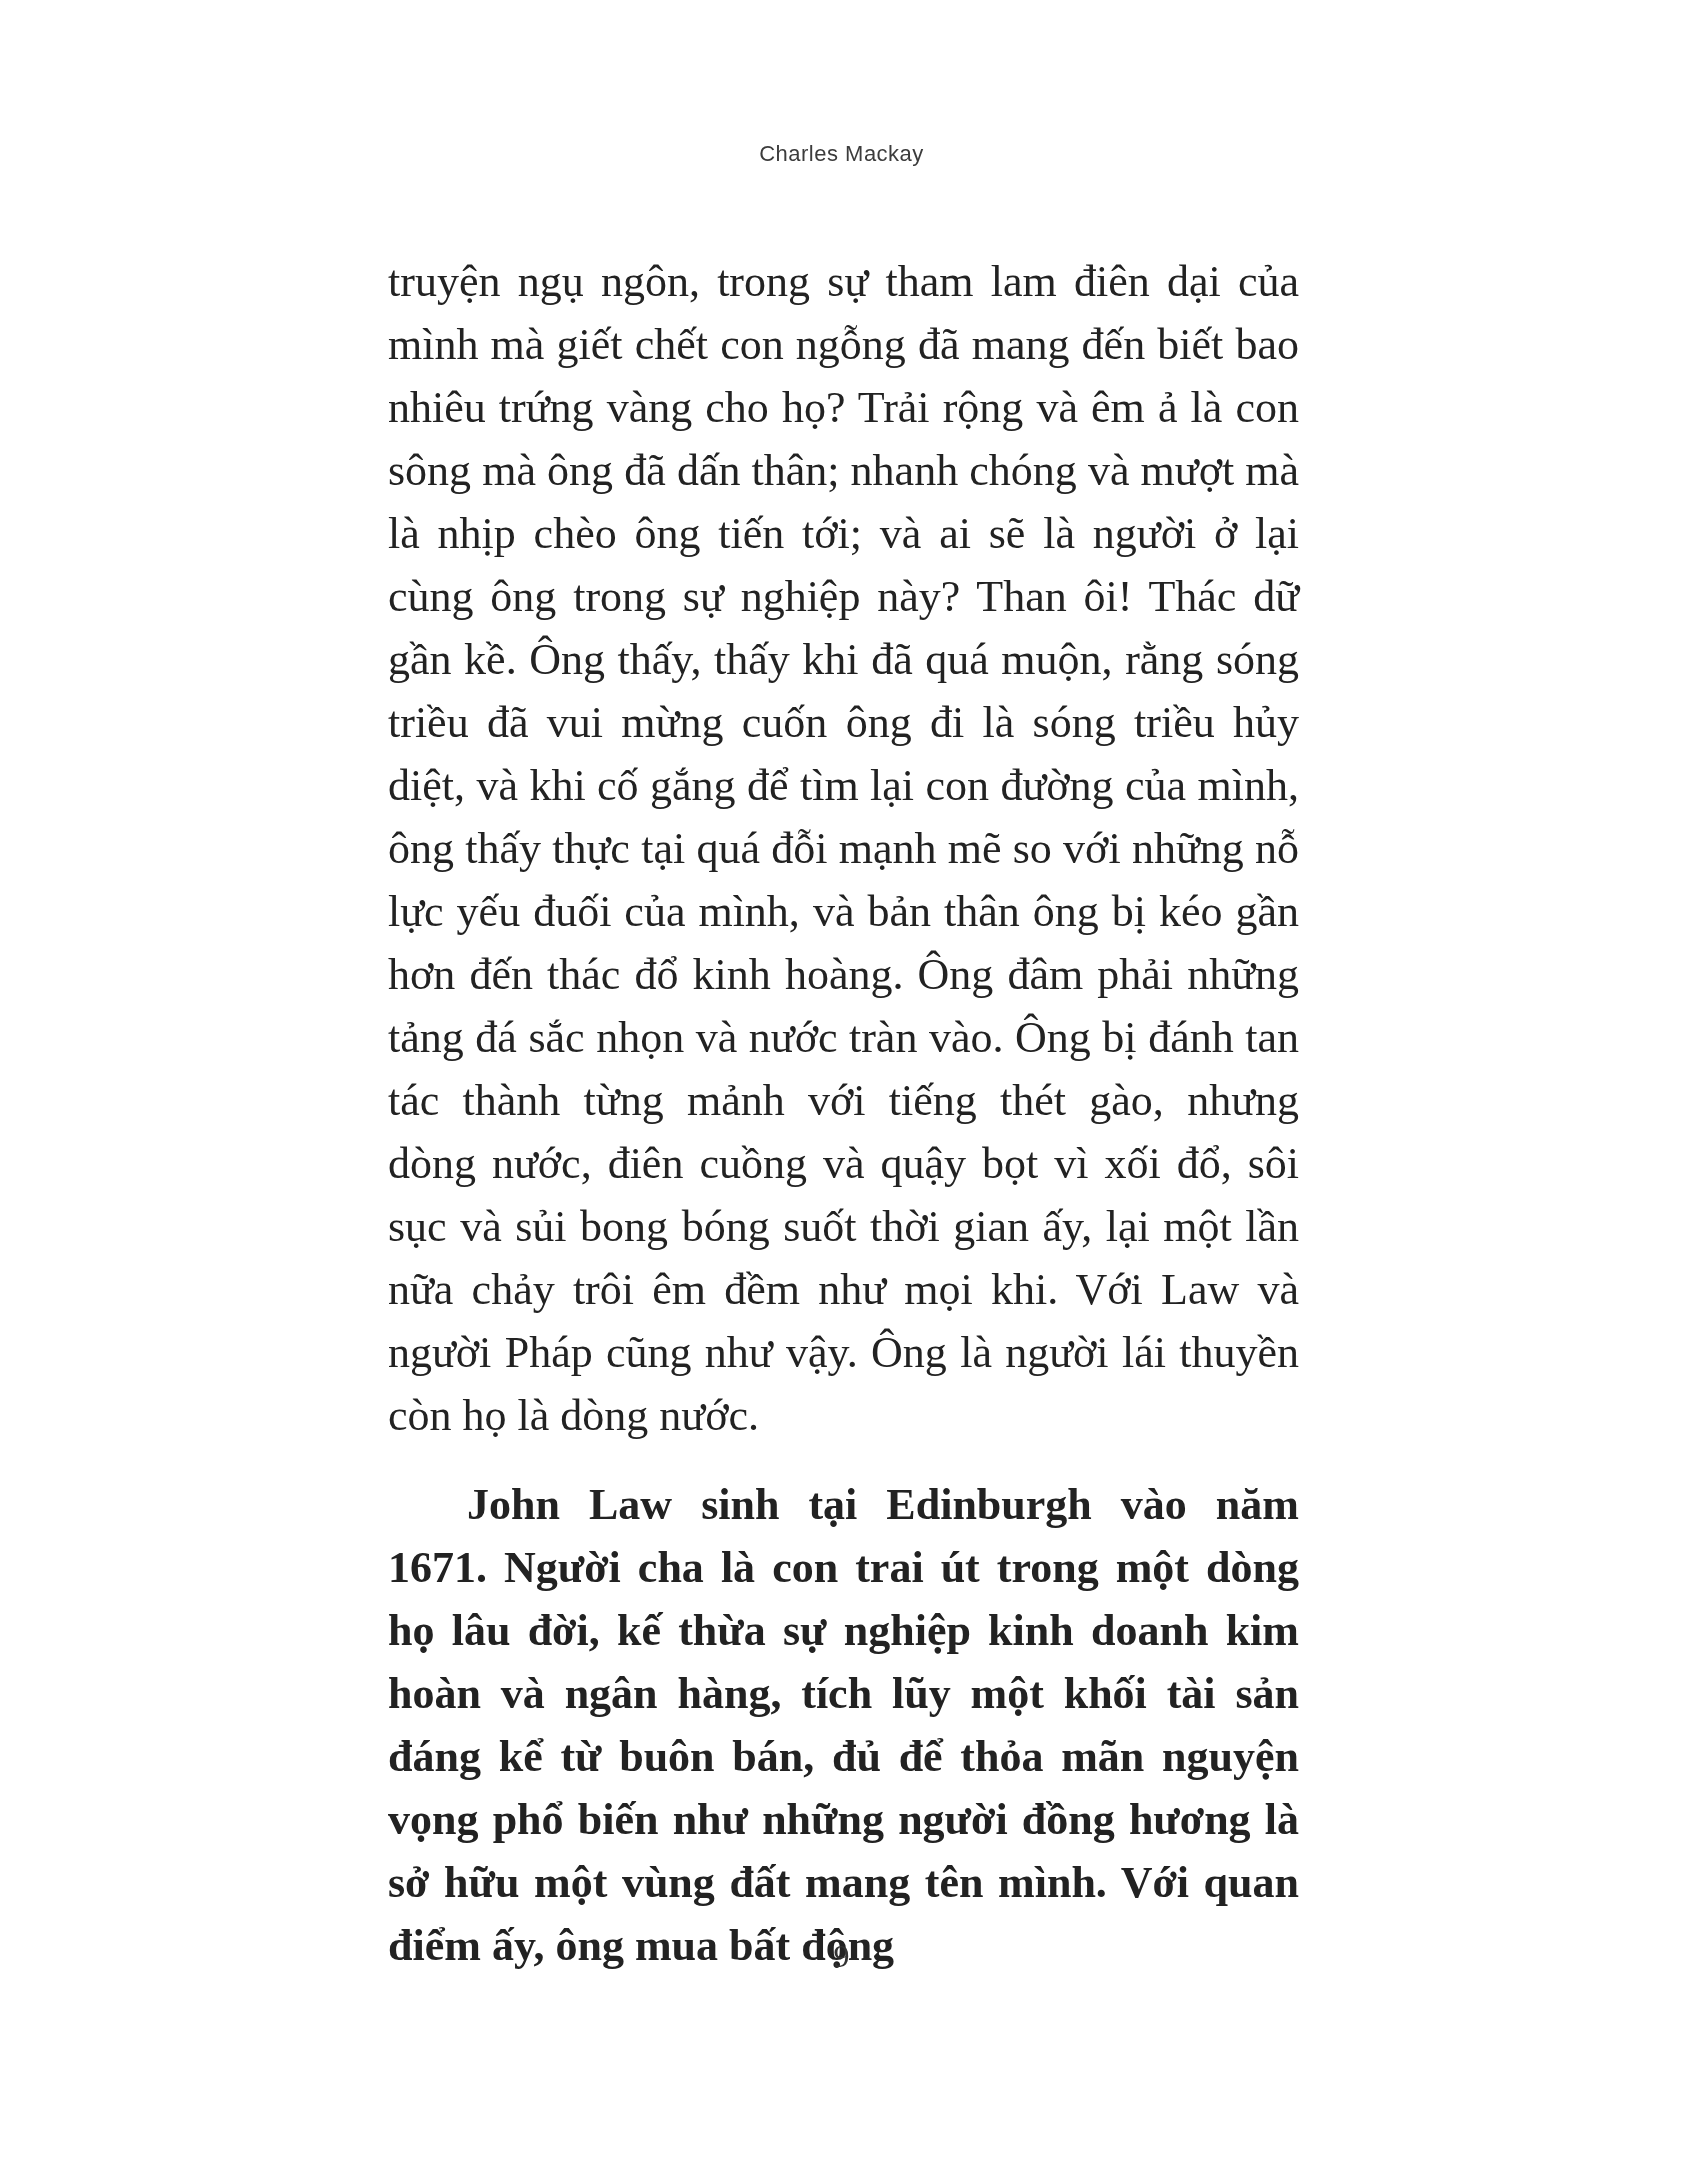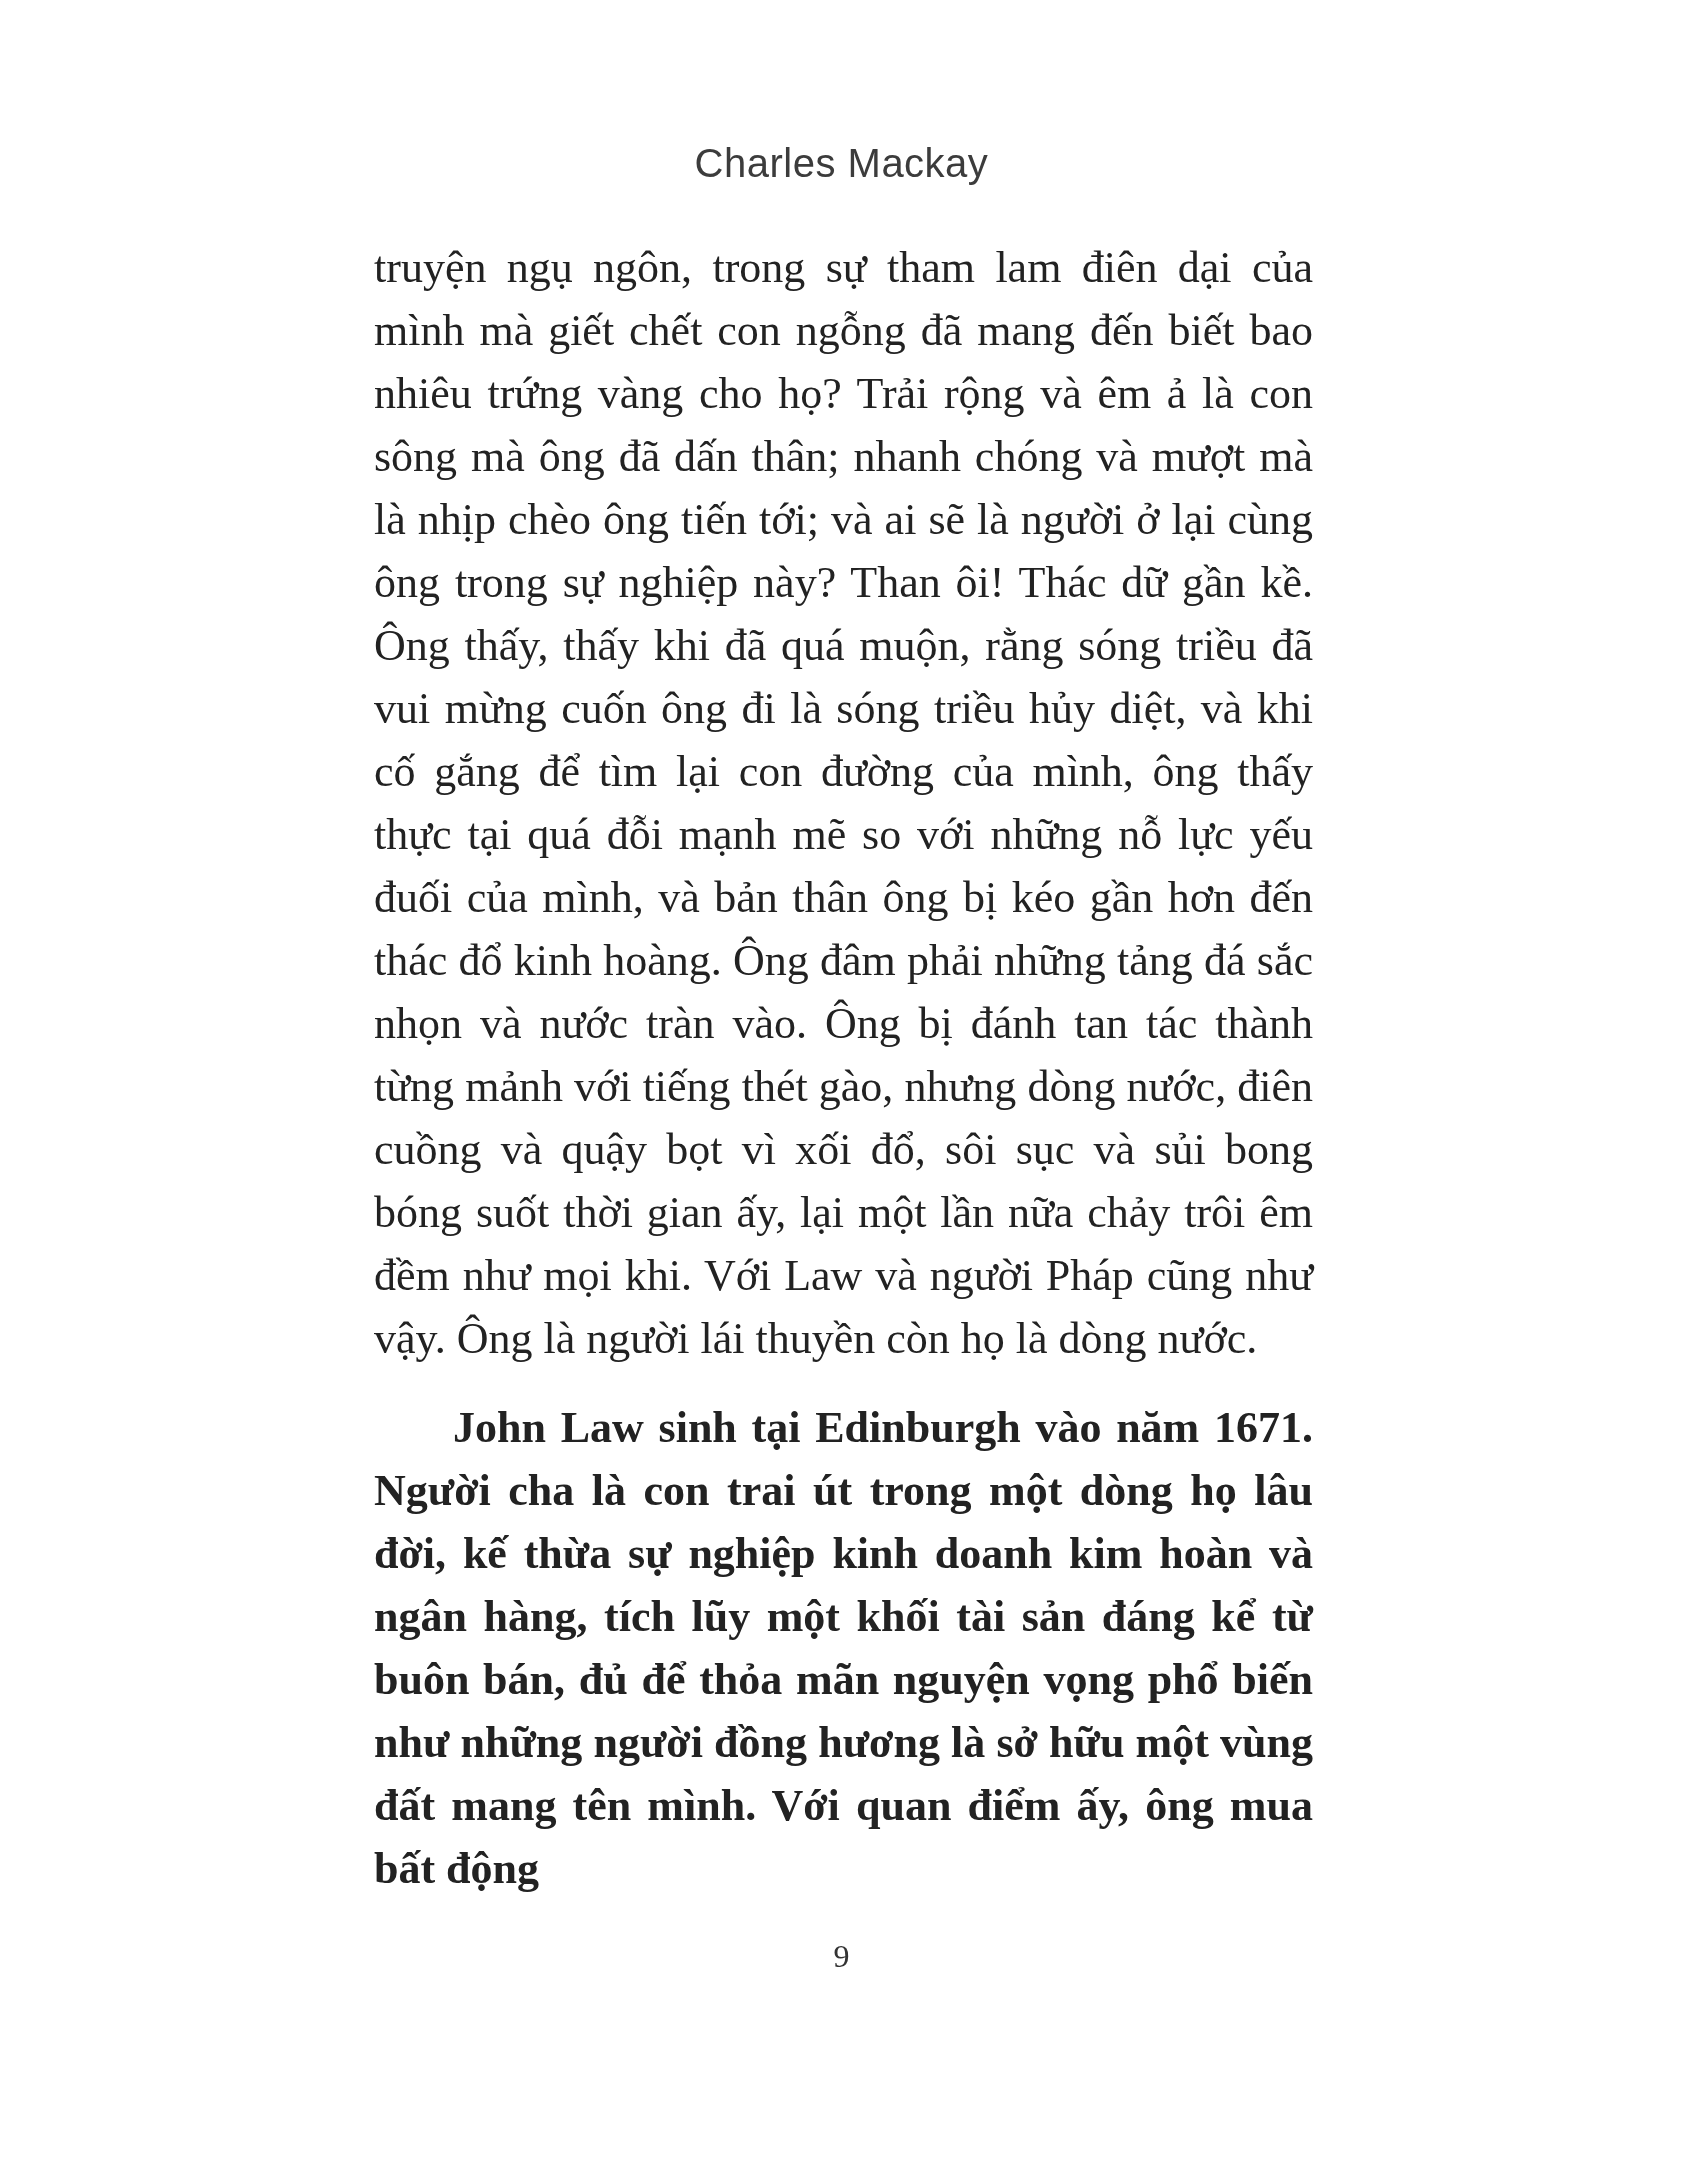--- a/index.html
+++ b/index.html
@@ -16,37 +16,37 @@
     font-family: "Liberation Serif", "DejaVu Serif", serif;
     color: #232323;
   }
   .running-header {
     position: absolute;
     top: 141px;
     left: 0;
     width: 100%;
     text-align: center;
     font-family: "Liberation Sans", "DejaVu Sans", sans-serif;
-    font-size: 40px;
+    font-size: 22px;
     font-weight: 400;
     letter-spacing: 0.5px;
     color: #3c3c3c;
   }
   .body-text {
     position: absolute;
     top: 236px;
     left: 374px;
     width: 939px;
     font-size: 44px;
     line-height: 63px;
     text-align: justify;
     color: #222222;
   }
   .body-text p {
-    margin: 0;
+    margin: 14px;
     text-indent: 0;
   }
   .body-text p + p {
     margin-top: 26px;
     text-indent: 79px;
     font-weight: bold;
   }
   .page-number {
     position: absolute;
     top: 1938px;

